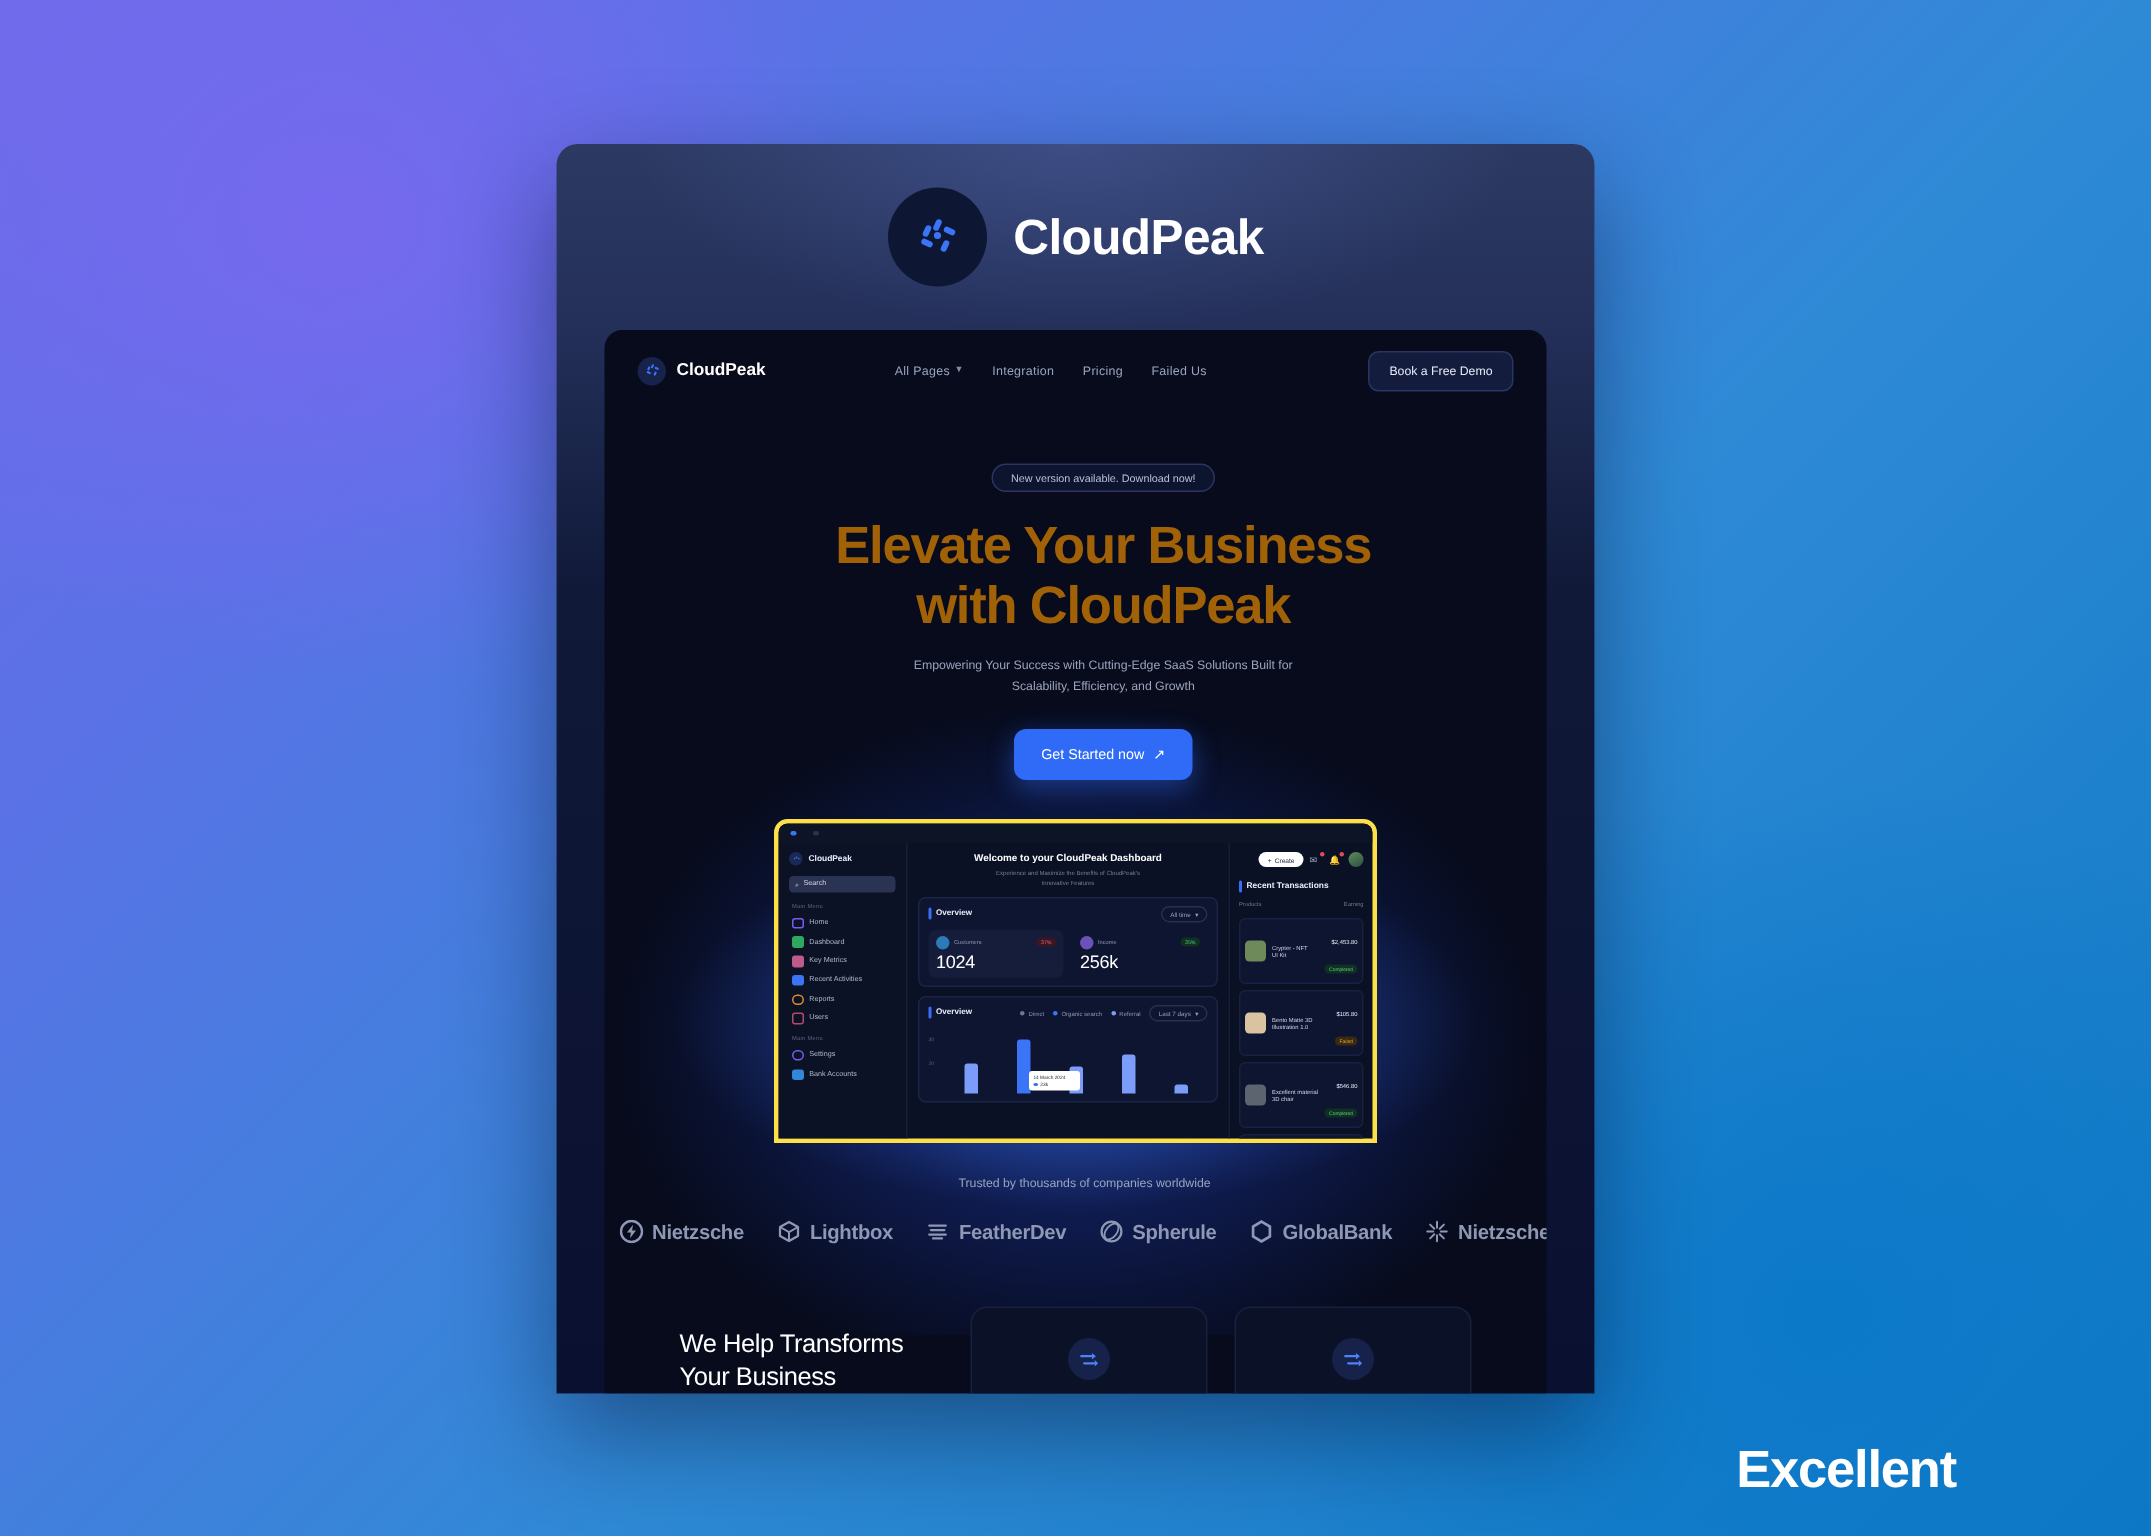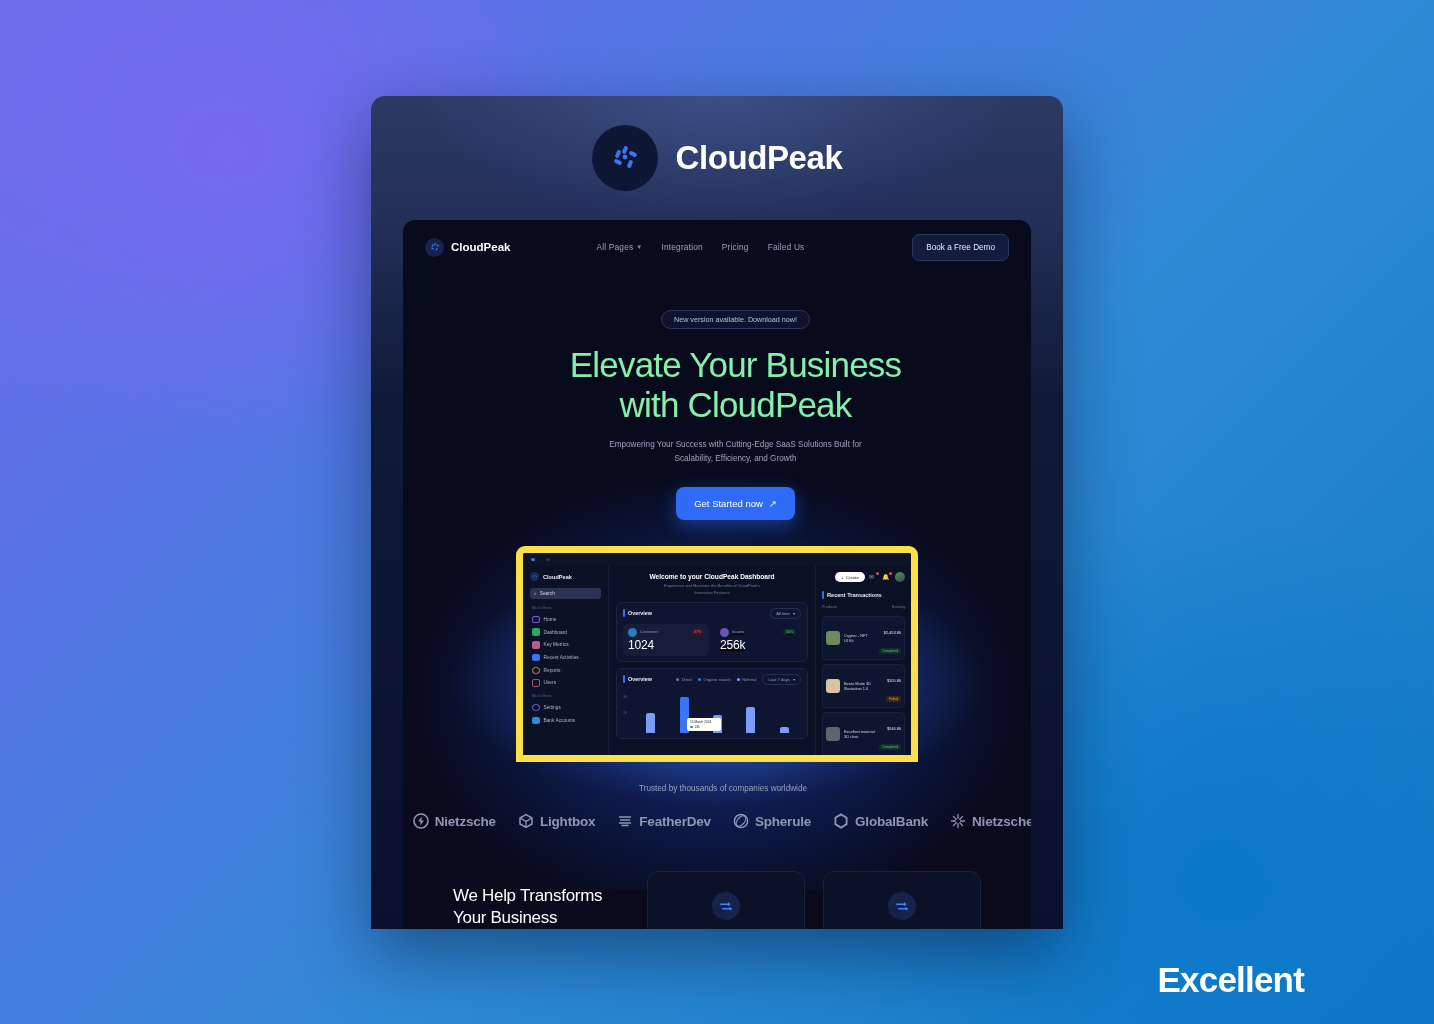--- a/index.html
+++ b/index.html
@@ -85,42 +85,42 @@
     font-size: 8.2px; padding: 8px 13px; border-radius: 7px; cursor: pointer; white-space: nowrap;
   }
 
   
   .hero { position: relative; z-index: 3; text-align: center; padding-top: 34px; padding-left: 37px; }
   .pill {
     display: inline-block; border: 1px solid #2b3560; background: #0d142e;
     color: #b7c0d8; font-size: 7.2px; padding: 4px 12px; border-radius: 20px;
   }
   .hero-title {
-    color: #86efac; font-size: 35px; line-height: 1.13; font-weight: 400;
+    color: #a16207; font-size: 35px; line-height: 1.13; font-weight: 700;
     letter-spacing: -0.8px; margin-top: 16px;
   }
   .hero-sub {
     color: #9ba4bd; font-size: 8.2px; line-height: 1.65; margin-top: 14px;
   }
   .hero-btn {
     margin-top: 22px; display: inline-flex; align-items: center; gap: 6px;
     background: #2f6bf6; color: #fff; font-size: 9.5px;
     padding: 11px 18px; border-radius: 8px; border: none; cursor: pointer;
     box-shadow: 0 6px 18px rgba(47,107,246,0.45);
   }
 
   
   .dash-wrap { position: relative; z-index: 3; margin: 26px auto 0; width: 402px; }
   .dash-glow {
     position: absolute; left: -70px; right: -70px; top: 10px; height: 250px;
     background: radial-gradient(ellipse at 50% 50%, rgba(60,120,255,0.55), rgba(7,11,28,0) 70%);
     pointer-events: none;
   }
   .dash {
-    position: relative; background: #0b1124; border: 7px solid #fde047;
+    position: relative; background: #0b1124; border: 3px solid #fde047;
     border-radius: 9px 9px 0 0; overflow: hidden; height: 216px;
   }
   .dash-bar { height: 13px; display: flex; align-items: center; gap: 4px; padding-left: 8px; background: #0d1426; }
   .dot { width: 3.6px; height: 3.6px; border-radius: 50%; }
   .dash-body { display: flex; height: calc(100% - 13px); }
 
   
   .dside { width: 86px; flex: 0 0 86px; background: #0c1226; padding: 6px 7px; border-right: 1px solid #151d38; }
   .dside-brand { display: flex; align-items: center; gap: 4px; margin-bottom: 7px; }
   .dside-logo { width: 9px; height: 9px; border-radius: 50%; background: #1a2a55; display:flex;align-items:center;justify-content:center; }
@@ -140,21 +140,21 @@
   .panel { background: #0e1530; border: 1px solid #1a2444; border-radius: 5px; margin-top: 6px; padding: 5px 6px; }
   .panel-head { display: flex; align-items: center; justify-content: space-between; }
   .panel-title { color: #e9edfa; font-size: 5.4px; font-weight: 700; display: flex; align-items: center; gap: 3px; }
   .bluebar { width: 2px; height: 8px; background: #3b6ef5; border-radius: 2px; display:inline-block; }
   .sel {
     border: 1px solid #26304f; border-radius: 9px; color: #99a2bb; font-size: 4.2px;
     padding: 2px 5px; display: flex; align-items: center; gap: 3px; cursor: pointer; white-space: nowrap;
   }
   .stats { display: flex; gap: 6px; margin-top: 5px; }
   .stat { flex: 1; background: #151d3a; border-radius: 5px; padding: 4px 5px; }
-  .stat.alt { background: transparent; text-decoration: underline; }
+  .stat.alt { background: transparent; }
   .stat-top { display: flex; align-items: center; gap: 3px; }
   .stat-ico { width: 9px; height: 9px; border-radius: 50%; display:flex;align-items:center;justify-content:center; flex:0 0 auto; }
   .stat-label { color: #8d96b2; font-size: 3.8px; }
   .stat-badge { margin-left: auto; font-size: 3.5px; padding: 1px 3px; border-radius: 3px; white-space: nowrap; }
   .badge-down { background: #3a1722; color: #f0667f; }
   .badge-up { background: #11301f; color: #4fd18a; }
   .stat-val { color: #fff; font-size: 12px; font-weight: 400; margin-top: 1px; letter-spacing: -0.2px; }
 
   .legend { display: flex; align-items: center; gap: 6px; }
   .lg { display: flex; align-items: center; gap: 2.5px; color: #8d96b2; font-size: 4px; white-space: nowrap; }

